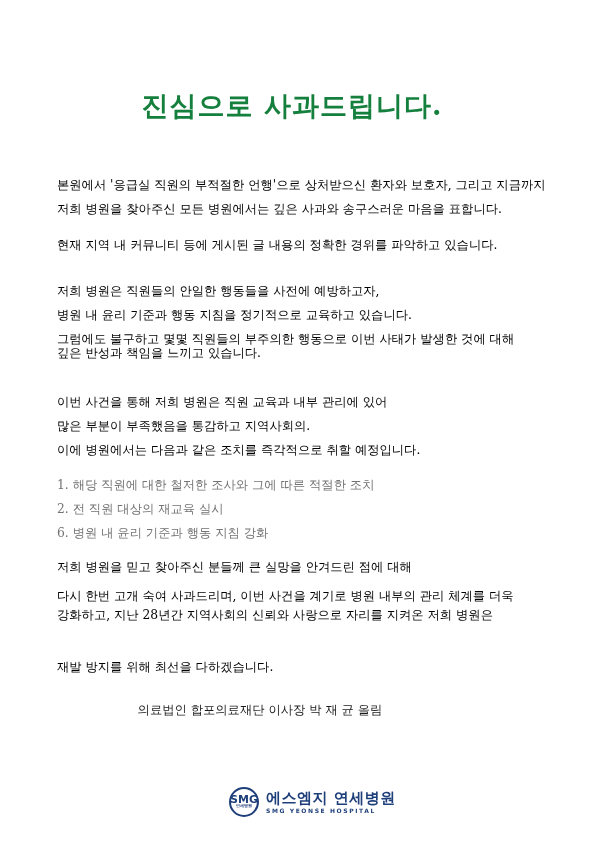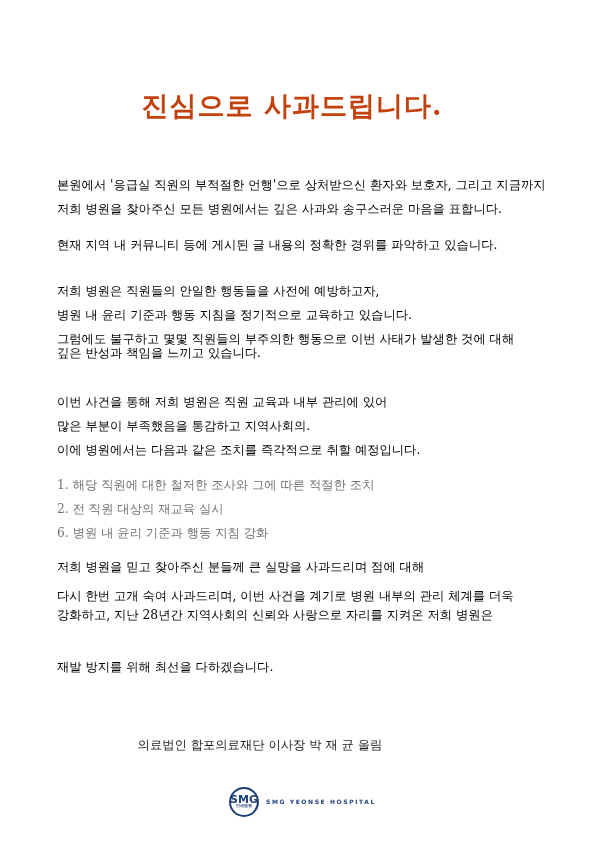--- a/index.html
+++ b/index.html
@@ -1,26 +1,26 @@
 <!DOCTYPE html>
 <html><head>
 <meta charset="utf-8">
 <style>
   html, body { margin: 0; padding: 0; background: #ffffff; }
   body { width: 600px; height: 849px; position: relative; overflow: hidden;
          font-family: "DejaVu Sans", "Liberation Sans", sans-serif; color: #1a1a1a; }
   .page { position: absolute; left: 0; top: 0; width: 600px; height: 849px; background: #fff; }
   .title { position: absolute; left: 0; top: 88px; width: 584px; text-align: center;
            font-family: "DejaVu Serif", "Liberation Serif", serif; font-weight: bold;
-           font-size: 27px; letter-spacing: 1px; color: #c2410c; }
+           font-size: 27px; letter-spacing: 1px; color: #15803d; }
   .line { position: absolute; left: 57px; font-size: 12.3px; white-space: nowrap; color: #000000;
           font-family: "DejaVu Serif", "Liberation Serif", serif; }
   .measure { color: #737373; }
   .sign { position: absolute; left: 0; width: 520px; text-align: center; top: 702px;
-          font-size: 12.3px; font-family: "DejaVu Serif", "Liberation Serif", serif; color: #1c1c1c; margin-top: 35px; }
+          font-size: 12.3px; font-family: "DejaVu Serif", "Liberation Serif", serif; color: #1c1c1c; }
   .logo { position: absolute; left: 229px; top: 787px; display: flex; align-items: center; }
   .emblem { width: 30px; height: 30px; border-radius: 50%; border: 2.5px solid #1f3f7a;
             box-sizing: border-box; display: flex; flex-direction: column; align-items: center;
             justify-content: center; color: #1f3f7a; }
   .emblem .e1 { font-size: 11px; font-weight: bold; line-height: 7px; text-align: center; }
   .emblem .e2 { font-size: 4px; line-height: 5px; font-weight: bold; }
   .logo-text { margin-left: 7px; display: flex; flex-direction: column; }
   .logo-ko { font-size: 15px; font-weight: bold; color: #1f3f7a; line-height: 17px; letter-spacing: 0.5px;
              font-family: "DejaVu Sans", sans-serif; }
   .logo-en { font-size: 6px; font-weight: bold; color: #1f3f7a; letter-spacing: 1.6px; line-height: 8px;
@@ -54,30 +54,31 @@
     <div class="line" style="top:442px">이에 병원에서는 다음과 같은 조치를 즉각적으로 취할 예정입니다.</div>
   </div>
 
   <div>
     <div class="line measure" style="top:477px">1. 해당 직원에 대한 철저한 조사와 그에 따른 적절한 조치</div>
     <div class="line measure" style="top:501px">2. 전 직원 대상의 재교육 실시</div>
     <div class="line measure" style="top:525px">6. 병원 내 윤리 기준과 행동 지침 강화</div>
   </div>
 
   <div>
-    <div class="line" style="top:559px">저희 병원을 믿고 찾아주신 분들께 큰 실망을 사과드리며 점에 대해</div>
+    <div class="line" style="top:559px">저희 병원을 믿고 찾아주신 분들께 큰 실망을 안겨드린 점에 대해</div>
     <div class="line" style="top:588px">다시 한번 고개 숙여 사과드리며, 이번 사건을 계기로 병원 내부의 관리 체계를 더욱</div>
     <div class="line" style="top:607px">강화하고, 지난 28년간 지역사회의 신뢰와 사랑으로 자리를 지켜온 저희 병원은</div>
     <div class="line" style="top:659px">재발 방지를 위해 최선을 다하겠습니다.</div>
   </div>
 
   <div class="sign">의료법인 합포의료재단 이사장 박 재 균 올림</div>
 
   <div class="logo">
     <div class="emblem">
       <span class="e1">SMG</span>
       <span class="e2">연세병원</span>
     </div>
     <div class="logo-text">
+      <span class="logo-ko">에스엠지 연세병원</span>
       <span class="logo-en">SMG YEONSE HOSPITAL</span>
     </div>
   </div>
 </div>
 
 </body></html>

